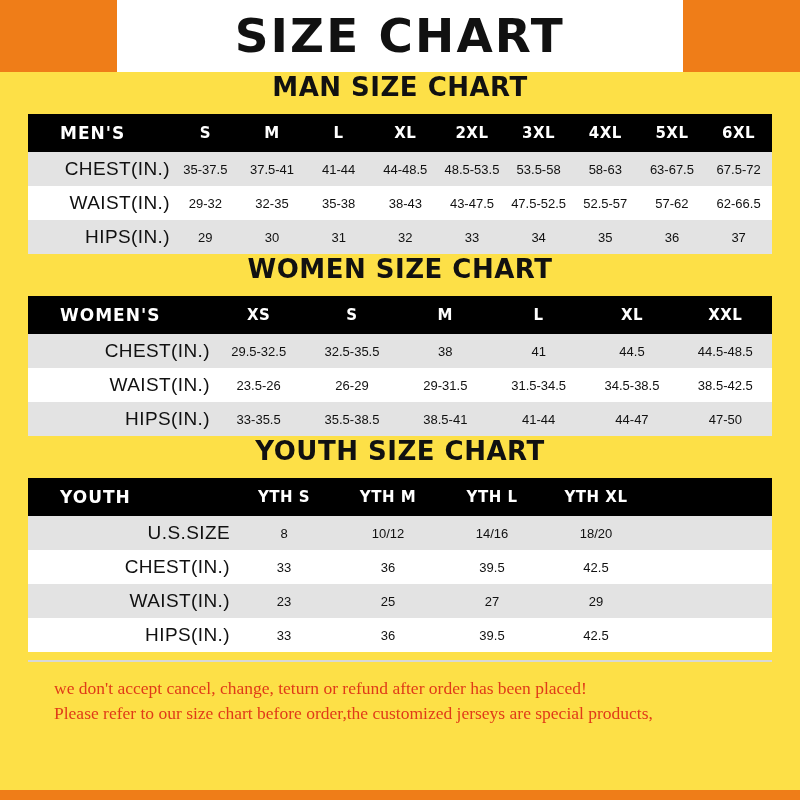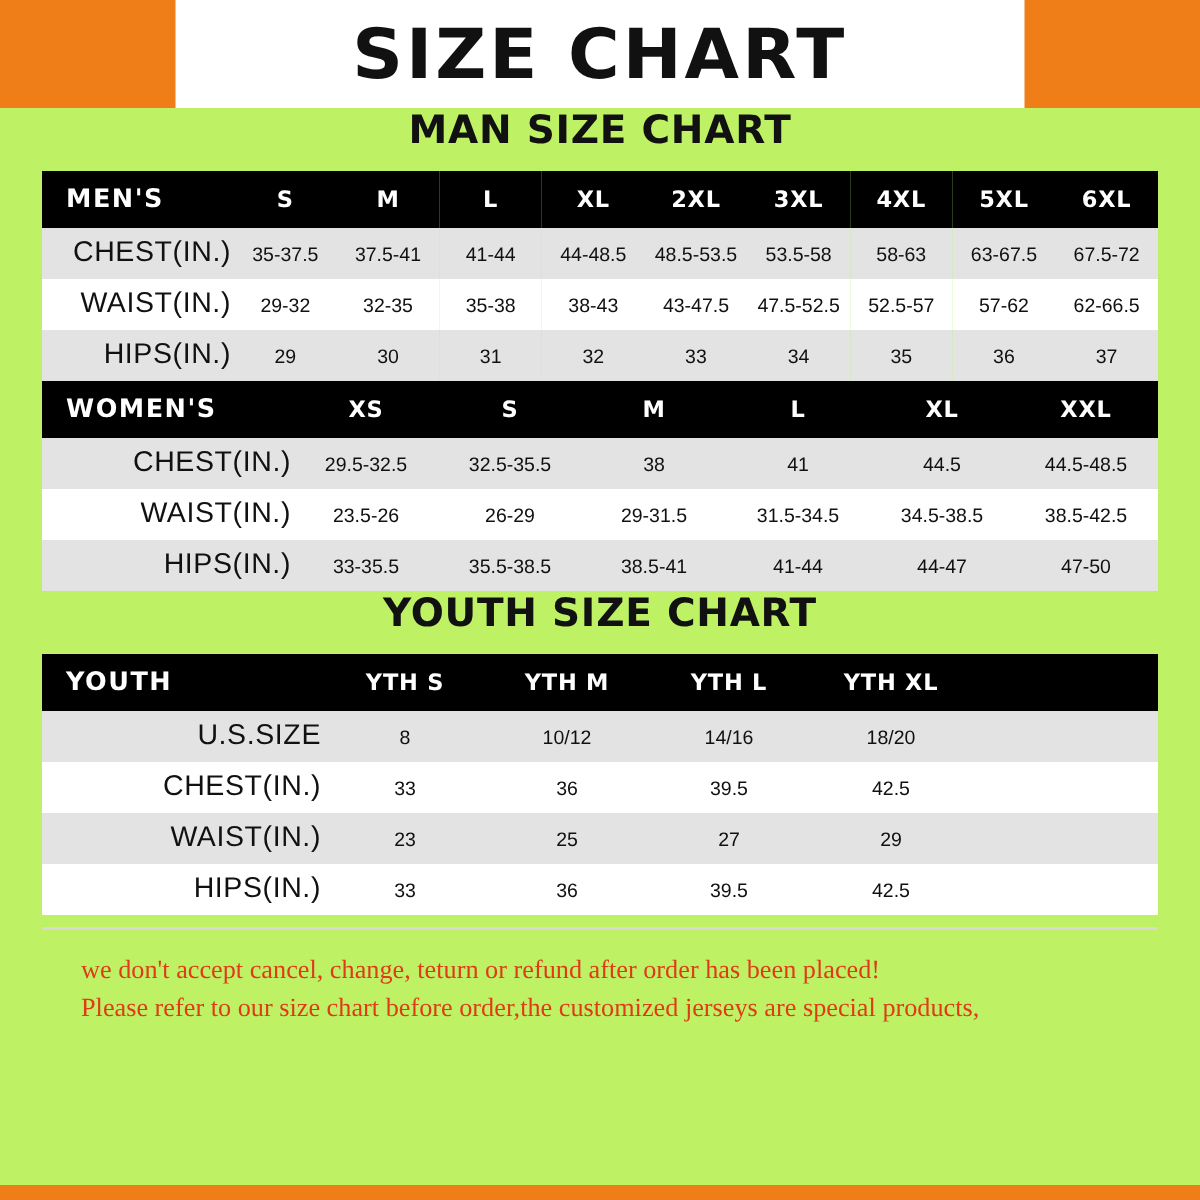--- a/index.html
+++ b/index.html
@@ -10,21 +10,21 @@
     width: 800px;
     height: 800px;
     background: #ffffff;
     font-family: "Liberation Sans", sans-serif;
     overflow: hidden;
   }
   .page {
     position: relative;
     width: 800px;
     height: 800px;
-    background: #bef264;
+    background: #fde047;
     box-sizing: border-box;
   }
   
   .banner {
     position: relative;
     height: 72px;
     background: #ef7d18;
     display: flex;
     align-items: center;
     justify-content: center;
@@ -71,21 +71,21 @@
     color: #ffffff;
     font-family: "DejaVu Sans", sans-serif;
     font-weight: bold;
     font-size: 15px;
     padding: 9px 2px;
     text-align: center;
     letter-spacing: 0.5px;
   }
   table.size-table thead th.label-col {
     text-align: left;
-    padding-left: 16px;
+    padding-left: 32px;
     font-size: 17px;
     letter-spacing: 1px;
   }
   table.size-table tbody td {
     font-family: "Liberation Sans", sans-serif;
     font-size: 13px;
     color: #111111;
     text-align: center;
     padding: 6px 2px;
   }
@@ -201,20 +201,21 @@
           <td>32</td>
           <td>33</td>
           <td>34</td>
           <td>35</td>
           <td>36</td>
           <td>37</td>
         </tr>
       </tbody>
     </table>
 
+    <div class="section-title gap-title-top">WOMEN SIZE CHART</div>
     <table class="size-table">
       <thead>
         <tr>
           <th class="label-col" style="width:150px">WOMEN'S</th>
           <th>XS</th>
           <th>S</th>
           <th>M</th>
           <th>L</th>
           <th>XL</th>
           <th>XXL</th>

